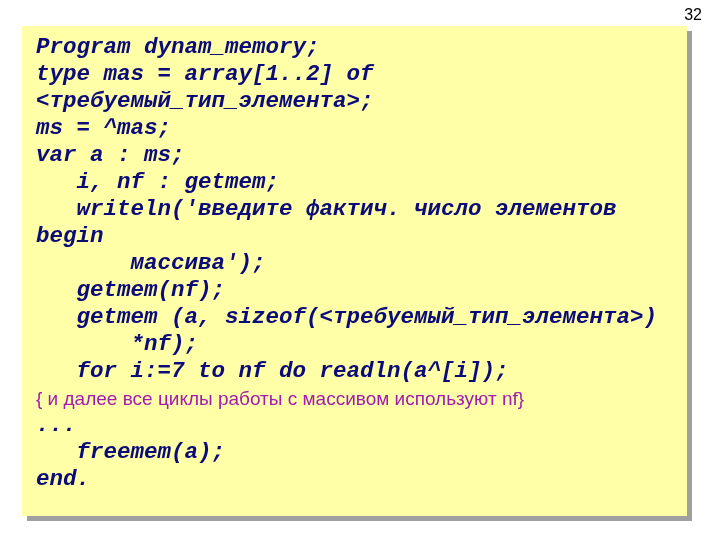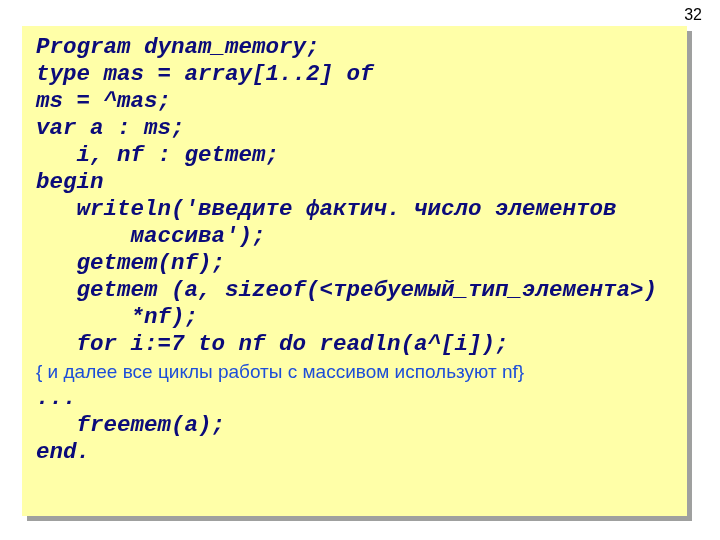--- a/index.html
+++ b/index.html
@@ -43,37 +43,38 @@
     line-height: 27px;
     color: #0B0B7A;
     white-space: pre;
   }
   .comment {
     font-family: Arial, Helvetica, sans-serif;
     font-weight: normal;
     font-style: normal;
     font-size: 19px;
     line-height: 27px;
-    color: #1d4ed8;
+    color: #a21caf;
     white-space: pre;
   }
 </style>
 </head>
 <body>
 
 <div class="slide">
   <div class="pagenum">32</div>
   <div class="codebox">
     <div class="line">Program dynam_memory;</div>
     <div class="line">type mas = array[1..2] of</div>
+    <div class="line">&lt;требуемый_тип_элемента&gt;;</div>
     <div class="line">ms = ^mas;</div>
     <div class="line">var a : ms;</div>
     <div class="line">   i, nf : getmem;</div>
+    <div class="line">   writeln('введите фактич. число элементов</div>
     <div class="line">begin</div>
-    <div class="line">   writeln('введите фактич. число элементов</div>
     <div class="line">       массива');</div>
     <div class="line">   getmem(nf);</div>
     <div class="line">   getmem (a, sizeof(&lt;требуемый_тип_элемента&gt;)</div>
     <div class="line">       *nf);</div>
     <div class="line">   for i:=7 to nf do readln(a^[i]);</div>
     <div class="comment">{ и далее все циклы работы с массивом используют nf}</div>
     <div class="line">...</div>
     <div class="line">   freemem(a);</div>
     <div class="line">end.</div>
   </div>

